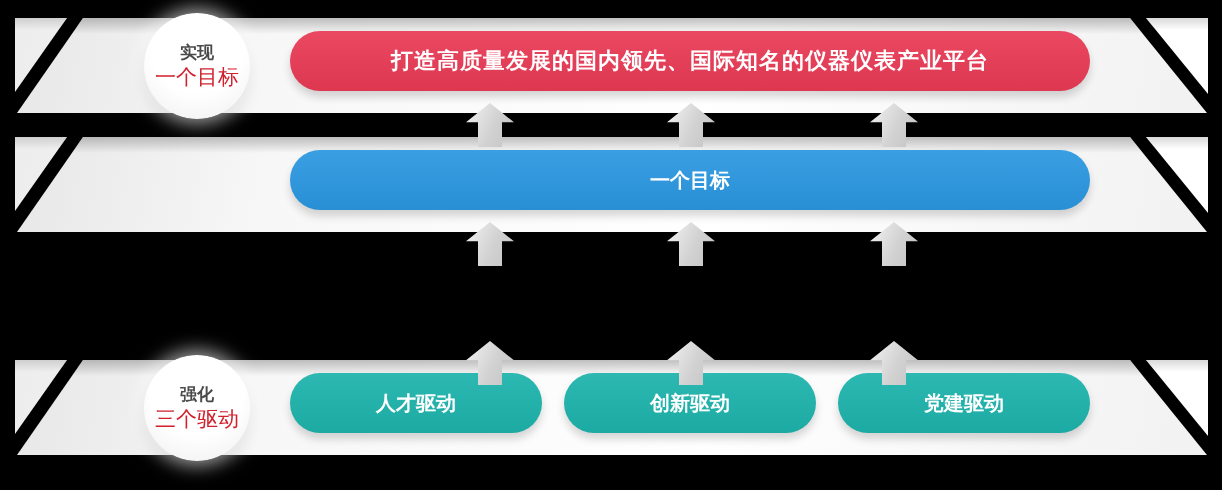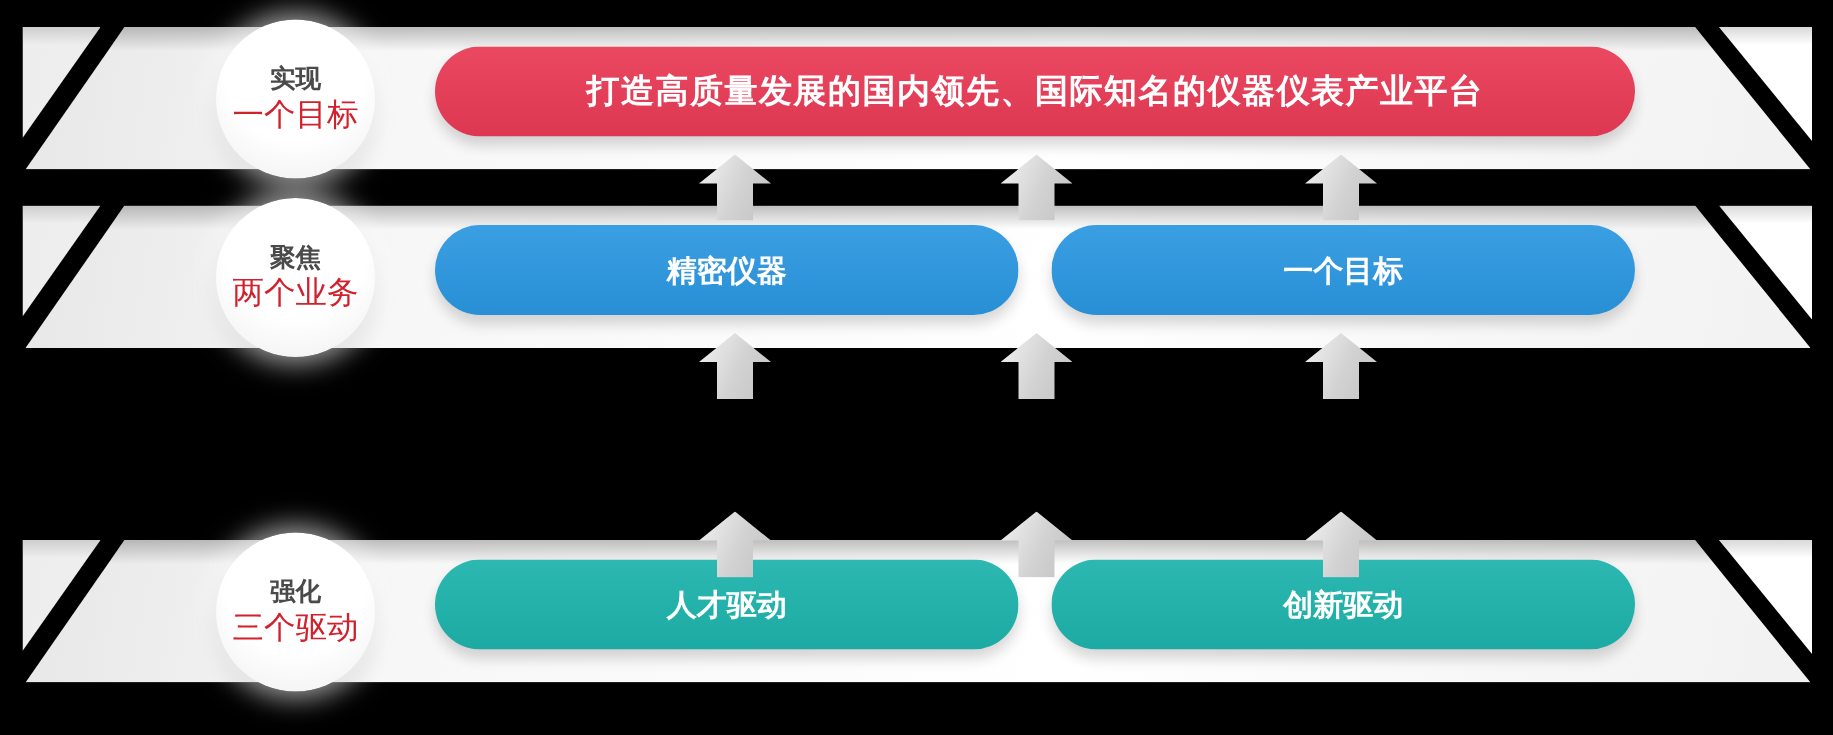--- a/index.html
+++ b/index.html
@@ -66,42 +66,38 @@
     </div>
     <div class="pills">
       <div class="pill">打造高质量发展的国内领先、国际知名的仪器仪表产业平台</div>
     </div>
   </section>
 
   <section class="row r1" style="--pill: #2b97e0;">
     <div class="sliver sliver-left"></div>
     <div class="sliver sliver-right"></div>
     <div class="band"></div>
-    <div class="circle">
-      <div class="c1">聚焦</div>
-      <div class="c2">两个业务</div>
-    </div>
     <div class="pills">
-      <div class="pill">精密仪器</div>
       <div class="pill">一个目标</div>
     </div>
   </section>
 
 
   <section class="row r3" style="--pill: #1db3ac;">
     <div class="sliver sliver-left"></div>
     <div class="sliver sliver-right"></div>
     <div class="band"></div>
     <div class="circle">
       <div class="c1">强化</div>
       <div class="c2">三个驱动</div>
     </div>
     <div class="pills">
       <div class="pill">人才驱动</div>
       <div class="pill">创新驱动</div>
+      <div class="pill">党建驱动</div>
     </div>
   </section>
 
   <div class="arrow g0 ax0"></div>
   <div class="arrow g0 ax1"></div>
   <div class="arrow g0 ax2"></div>
   <div class="arrow g1 ax0"></div>
   <div class="arrow g1 ax1"></div>
   <div class="arrow g1 ax2"></div>
   <div class="arrow g2 ax0"></div>

